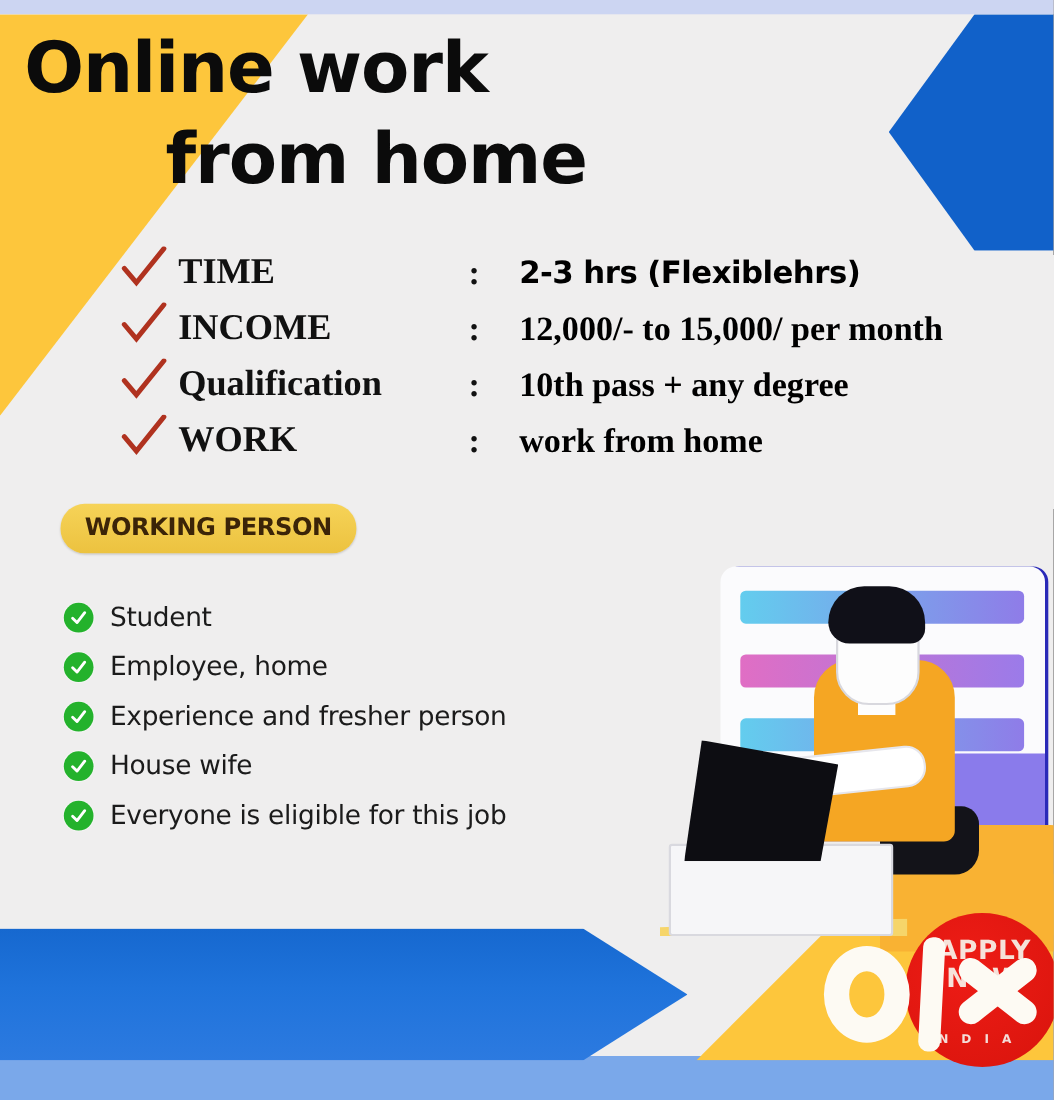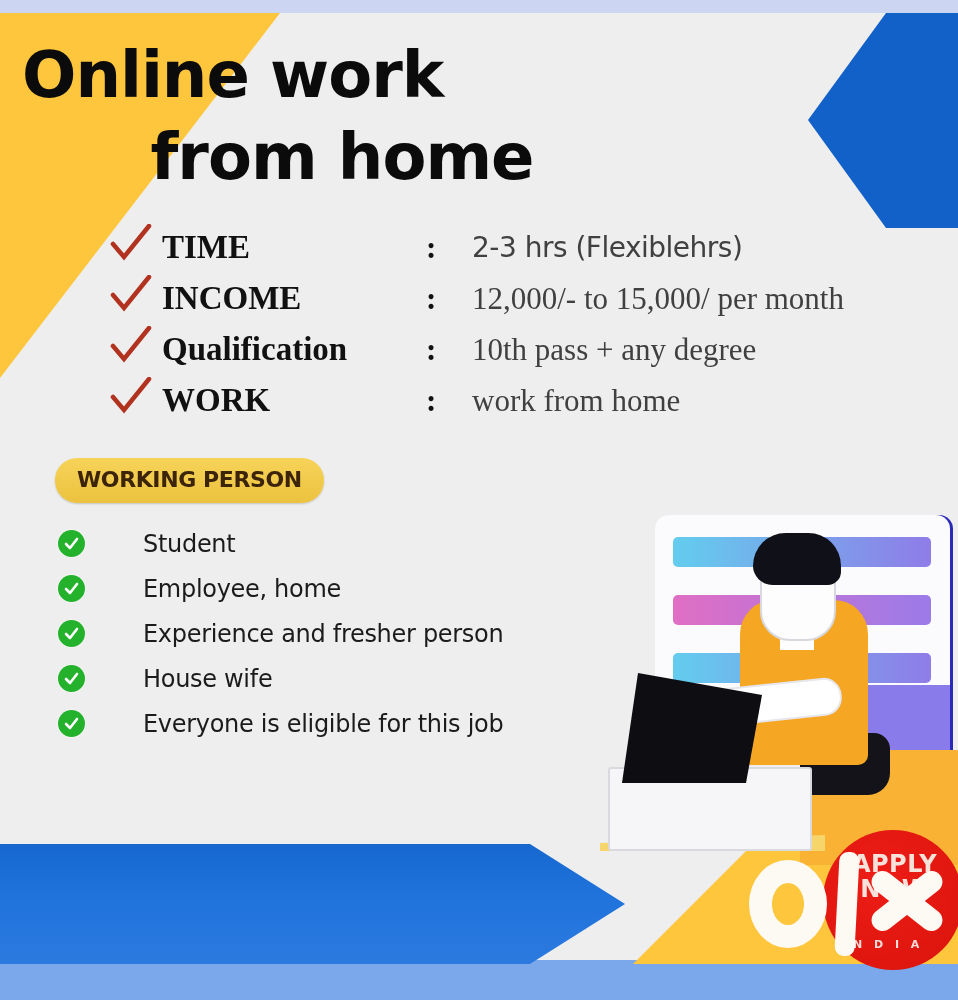--- a/index.html
+++ b/index.html
@@ -49,21 +49,20 @@
 
   
   .heading{
     position:absolute;left:22px;top:22px;width:640px;
     font-family:"DejaVu Sans","Liberation Sans",sans-serif;
     font-weight:bold;
     font-size:64px;
     line-height:82px;
     letter-spacing:-1px;
     color:#0b0b0b;
-    margin-top:12px;
   }
   .heading .l2{display:block;text-align:center;}
 
   
   .details{
     position:absolute;left:110px;top:222px;width:848px;
   }
   .drow{
     position:relative;
     height:51px;
@@ -84,23 +83,23 @@
     white-space:nowrap;
   }
   .dcolon{
     position:absolute;left:316px;
     font-family:"Liberation Serif","DejaVu Serif",serif;
     font-weight:bold;font-size:31px;color:#111;
   }
   .dvalue{
     position:absolute;left:362px;
     font-family:"Liberation Serif","DejaVu Serif",serif;
-    font-weight:normal;
+    font-weight:bold;
     font-size:31px;
-    color:#404040;
+    color:#000000;
     white-space:nowrap;
   }
   .dvalue.sans{
     font-family:"DejaVu Sans","Liberation Sans",sans-serif;
     font-size:28px;
     letter-spacing:-0.5px;
   }
 
   
   .badge{
@@ -116,21 +115,21 @@
     box-shadow:0 1px 2px rgba(0,0,0,.18);
   }
 
   
   .bullets{
     position:absolute;left:58px;top:530px;width:560px;
   }
   .bitem{
     position:relative;
     height:45px;
-    display:flex;align-items:flex-start;gap:43px;
+    display:flex;align-items:flex-end;
   }
   .bcheck{
     width:27px;height:27px;border-radius:50%;
     background:#24b22c;
     display:flex;align-items:center;justify-content:center;
     flex:0 0 auto;
     box-shadow:0 0 0 1px rgba(255,255,255,.35);
   }
   .bcheck svg{display:block;}
   .btext{

